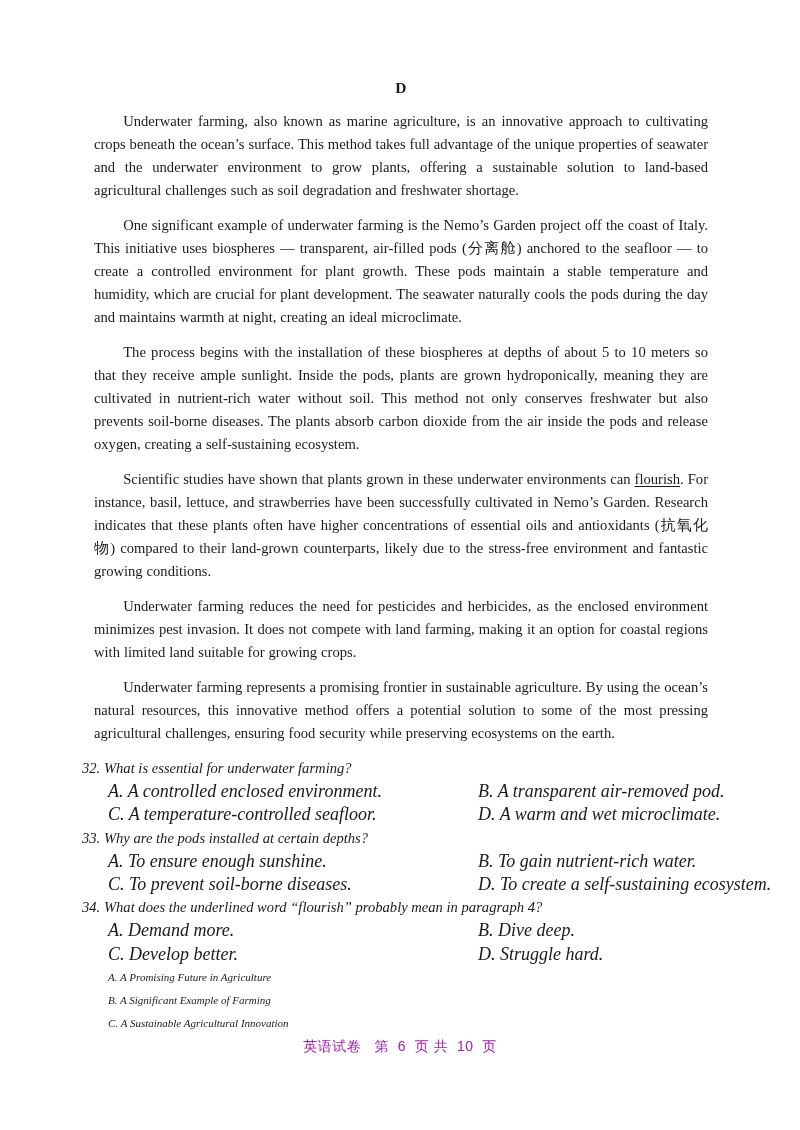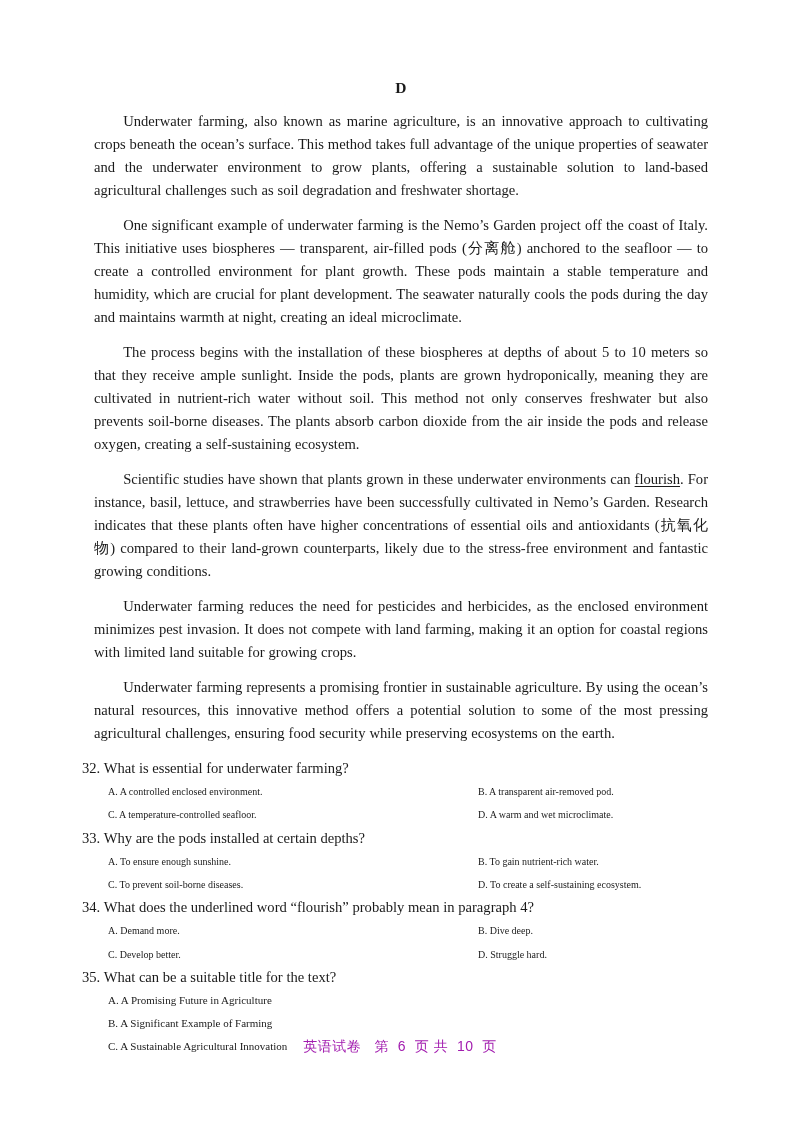--- a/index.html
+++ b/index.html
@@ -64,20 +64,21 @@
   }
 
   .para .underlined {
     text-decoration: underline;
     text-underline-offset: 2px;
   }
 
   
   .questions {
     margin-top: 3px;
+    font-style: italic;
   }
 
   .question {
     margin: 0;
   }
 
   .q-stem {
     font-size: 14.6px;
     line-height: 23.2px;
     margin: 0;
@@ -88,21 +89,21 @@
     display: grid;
     grid-template-columns: 370px 1fr;
     column-gap: 0;
   }
 
   .q-options-stack {
     display: block;
   }
 
   .option {
-    font-size: 10px;
+    font-size: 18px;
     line-height: 23.2px;
     padding-left: 26px;
     white-space: nowrap;
   }
 
   .option-stacked {
     font-size: 11px;
     line-height: 23.2px;
     padding-left: 26px;
     white-space: nowrap;
@@ -166,21 +167,20 @@
         <div class="question">
           <div class="q-stem">34. What does the underlined word “flourish” probably mean in paragraph 4?</div>
           <div class="q-options-grid">
             <div class="option">A. Demand more.</div>
             <div class="option">B. Dive deep.</div>
             <div class="option">C. Develop better.</div>
             <div class="option">D. Struggle hard.</div>
           </div>
         </div>
         <div class="question">
-          <div class="q-stem">35. What can be a suitable title for the text?</div>
           <div class="q-options-stack">
             <div class="option-stacked">A. A Promising Future in Agriculture</div>
             <div class="option-stacked">B. A Significant Example of Farming</div>
             <div class="option-stacked">C. A Sustainable Agricultural Innovation</div>
           </div>
         </div>
       </div>
 
   </div>
 

